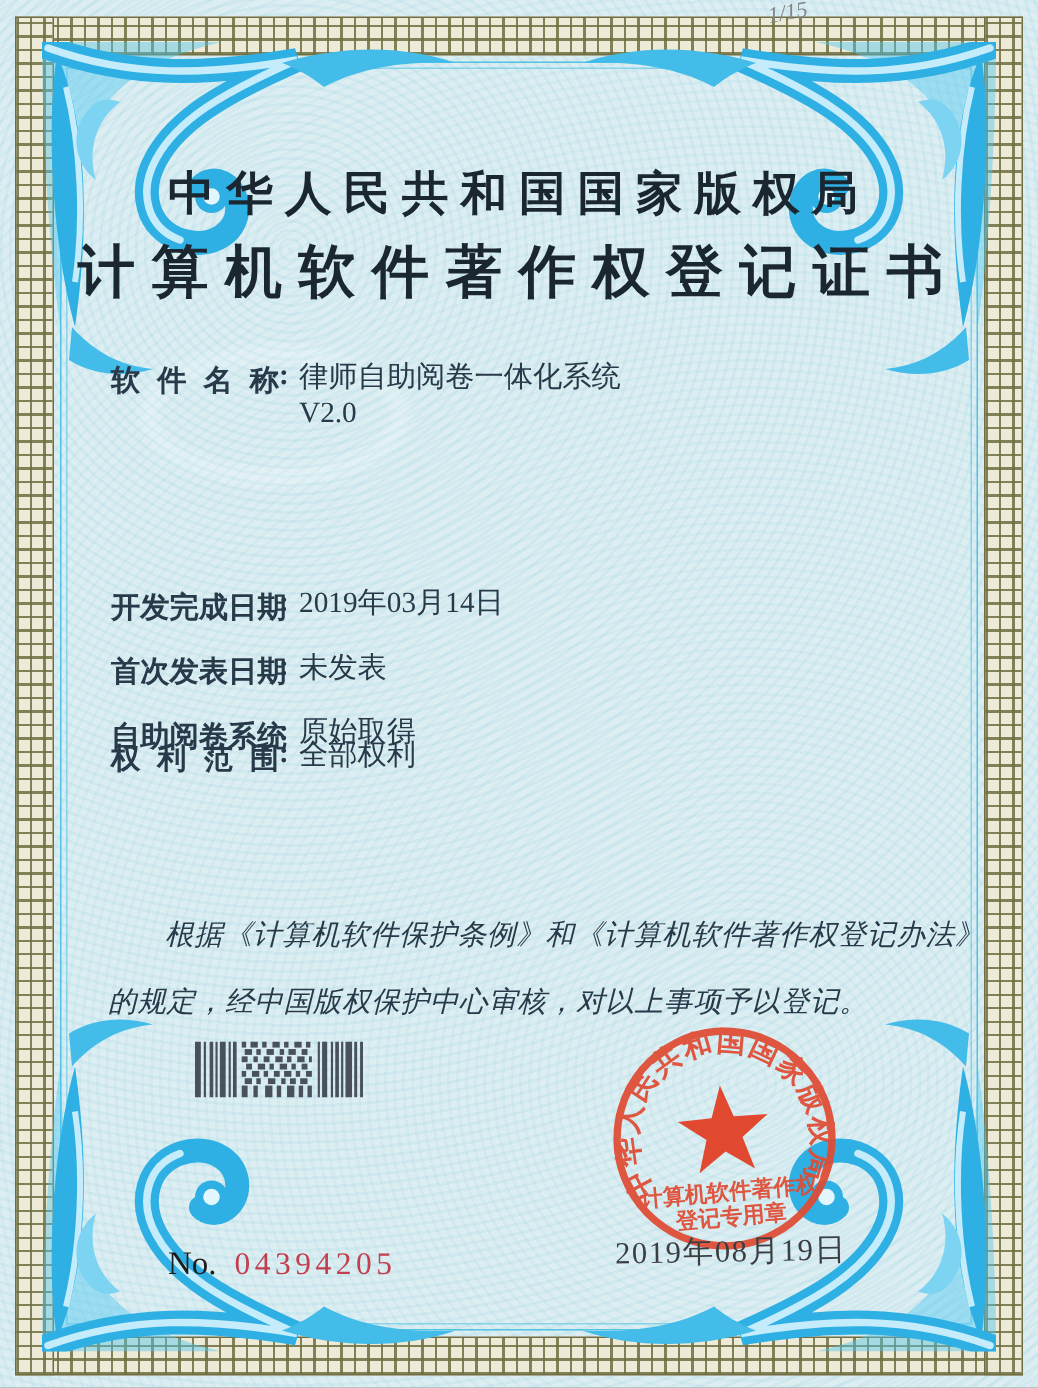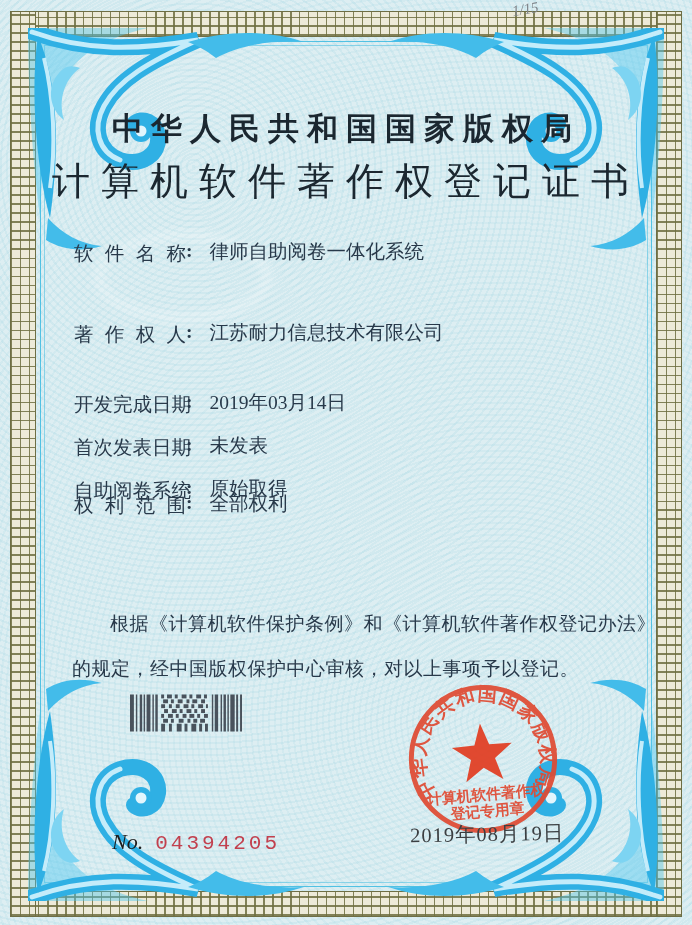--- a/index.html
+++ b/index.html
@@ -26,36 +26,36 @@
   .cyan2{position:absolute;left:44px;right:44px;top:45px;bottom:42px;border:1px solid rgba(58,186,224,.5);pointer-events:none;}
   
   .fl{position:absolute;width:280px;height:225px;z-index:2;}
   .fl.tl{left:28px;top:28px;}
   .fl.tr{right:28px;top:28px;transform:scaleX(-1);}
   .fl.bl{left:28px;bottom:24px;transform:scaleY(-1);}
   .fl.br{right:28px;bottom:24px;transform:scale(-1,-1);}
   
   .content-text{position:absolute;z-index:3;color:#27384a;}
   .title1{left:0;right:0;top:108px;text-align:center;font-size:31px;font-weight:700;letter-spacing:8px;color:#1b2730;}
-  .title2{left:0;right:0;top:156px;text-align:center;font-size:38px;font-weight:400;letter-spacing:11px;color:#1b2730;}
+  .title2{left:0;right:0;top:156px;text-align:center;font-size:38px;font-weight:700;letter-spacing:11px;color:#1b2730;}
   .certno{top:205px;right:55px;font-size:15px;letter-spacing:1px;color:#2d3e4a;}
   .row{position:absolute;left:74px;z-index:3;font-size:19.5px;color:#28394a;white-space:nowrap;}
-  .lab{display:inline-block;width:112px;text-align:justify;text-align-last:justify;vertical-align:top;font-weight:400;}
+  .lab{display:inline-block;width:112px;text-align:justify;text-align-last:justify;vertical-align:top;font-weight:700;}
   .colon{display:inline-block;vertical-align:top;font-weight:600;}
-  .val{display:inline-block;margin-left:12px;vertical-align:top;line-height:23.5px;}
-  .statement{left:72px;width:590px;top:601px;font-size:19px;line-height:45px;text-indent:2em;color:#28394a;letter-spacing:.5px;}
+  .val{display:inline-block;margin-left:2px;vertical-align:top;line-height:23.5px;}
+  .statement{left:72px;width:590px;top:601px;font-size:19px;line-height:45px;text-indent:2em;color:#28394a;letter-spacing:.5px;font-style:italic;}
   
   .barcode{position:absolute;left:130px;top:694px;z-index:3;}
   
   .seal{position:absolute;left:404px;top:680px;width:158px;height:158px;z-index:5;transform:rotate(-5deg);opacity:.92;}
   .sealdate{position:absolute;left:410px;top:820px;z-index:6;font-size:20.5px;color:#3b3f42;letter-spacing:1px;transform:rotate(-1deg);}
   
   .serial{position:absolute;left:112px;top:829px;z-index:6;white-space:nowrap;}
-  .serial .pfx{font-size:22px;color:#1c1c1c;margin-right:12px;font-style:italic;}
-  .serial .num{font-size:21px;color:#c2404e;letter-spacing:3px;font-family:Liberation Mono, monospace;}
+  .serial .pfx{font-size:22px;color:#1c1c1c;margin-right:12px;}
+  .serial .num{font-size:21px;color:#c2404e;letter-spacing:3px;font-family:Liberation Serif, serif;}
   
   .handnote{position:absolute;left:512px;top:1px;z-index:4;font-size:15px;font-style:italic;color:#80868c;transform:rotate(-10deg);}
   .ghost{position:absolute;left:95px;top:232px;width:160px;height:74px;border:8px solid rgba(255,255,255,.55);border-radius:50%;filter:blur(4px);opacity:.5;z-index:1;}
 </style>
 </head>
 <body>
 
 <div class="page">
 
   <div class="gk top"></div>
@@ -119,25 +119,22 @@
 
   <div class="handnote">1/15</div>
 
   <div class="content-text title1">中华人民共和国国家版权局</div>
   <div class="content-text title2">计算机软件著作权登记证书</div>
 
   <div class="row" style="top:240px">
     <span class="lab">软件名称</span><span class="colon">:</span>
     <span class="val">
       <div>律师自助阅卷一体化系统</div>
+      <div>V2.0</div>
     </span>
-  </div>
-  <div class="row" style="top:321px">
-    <span class="lab">著作权人</span><span class="colon">:</span>
-    <span class="val">江苏耐力信息技术有限公司</span>
   </div>
   <div class="row" style="top:391px">
     <span class="lab">开发完成日期</span><span class="colon">:</span>
     <span class="val">2019年03月14日</span>
   </div>
   <div class="row" style="top:434px">
     <span class="lab">首次发表日期</span><span class="colon">:</span>
     <span class="val">未发表</span>
   </div>
   <div class="row" style="top:477px">

